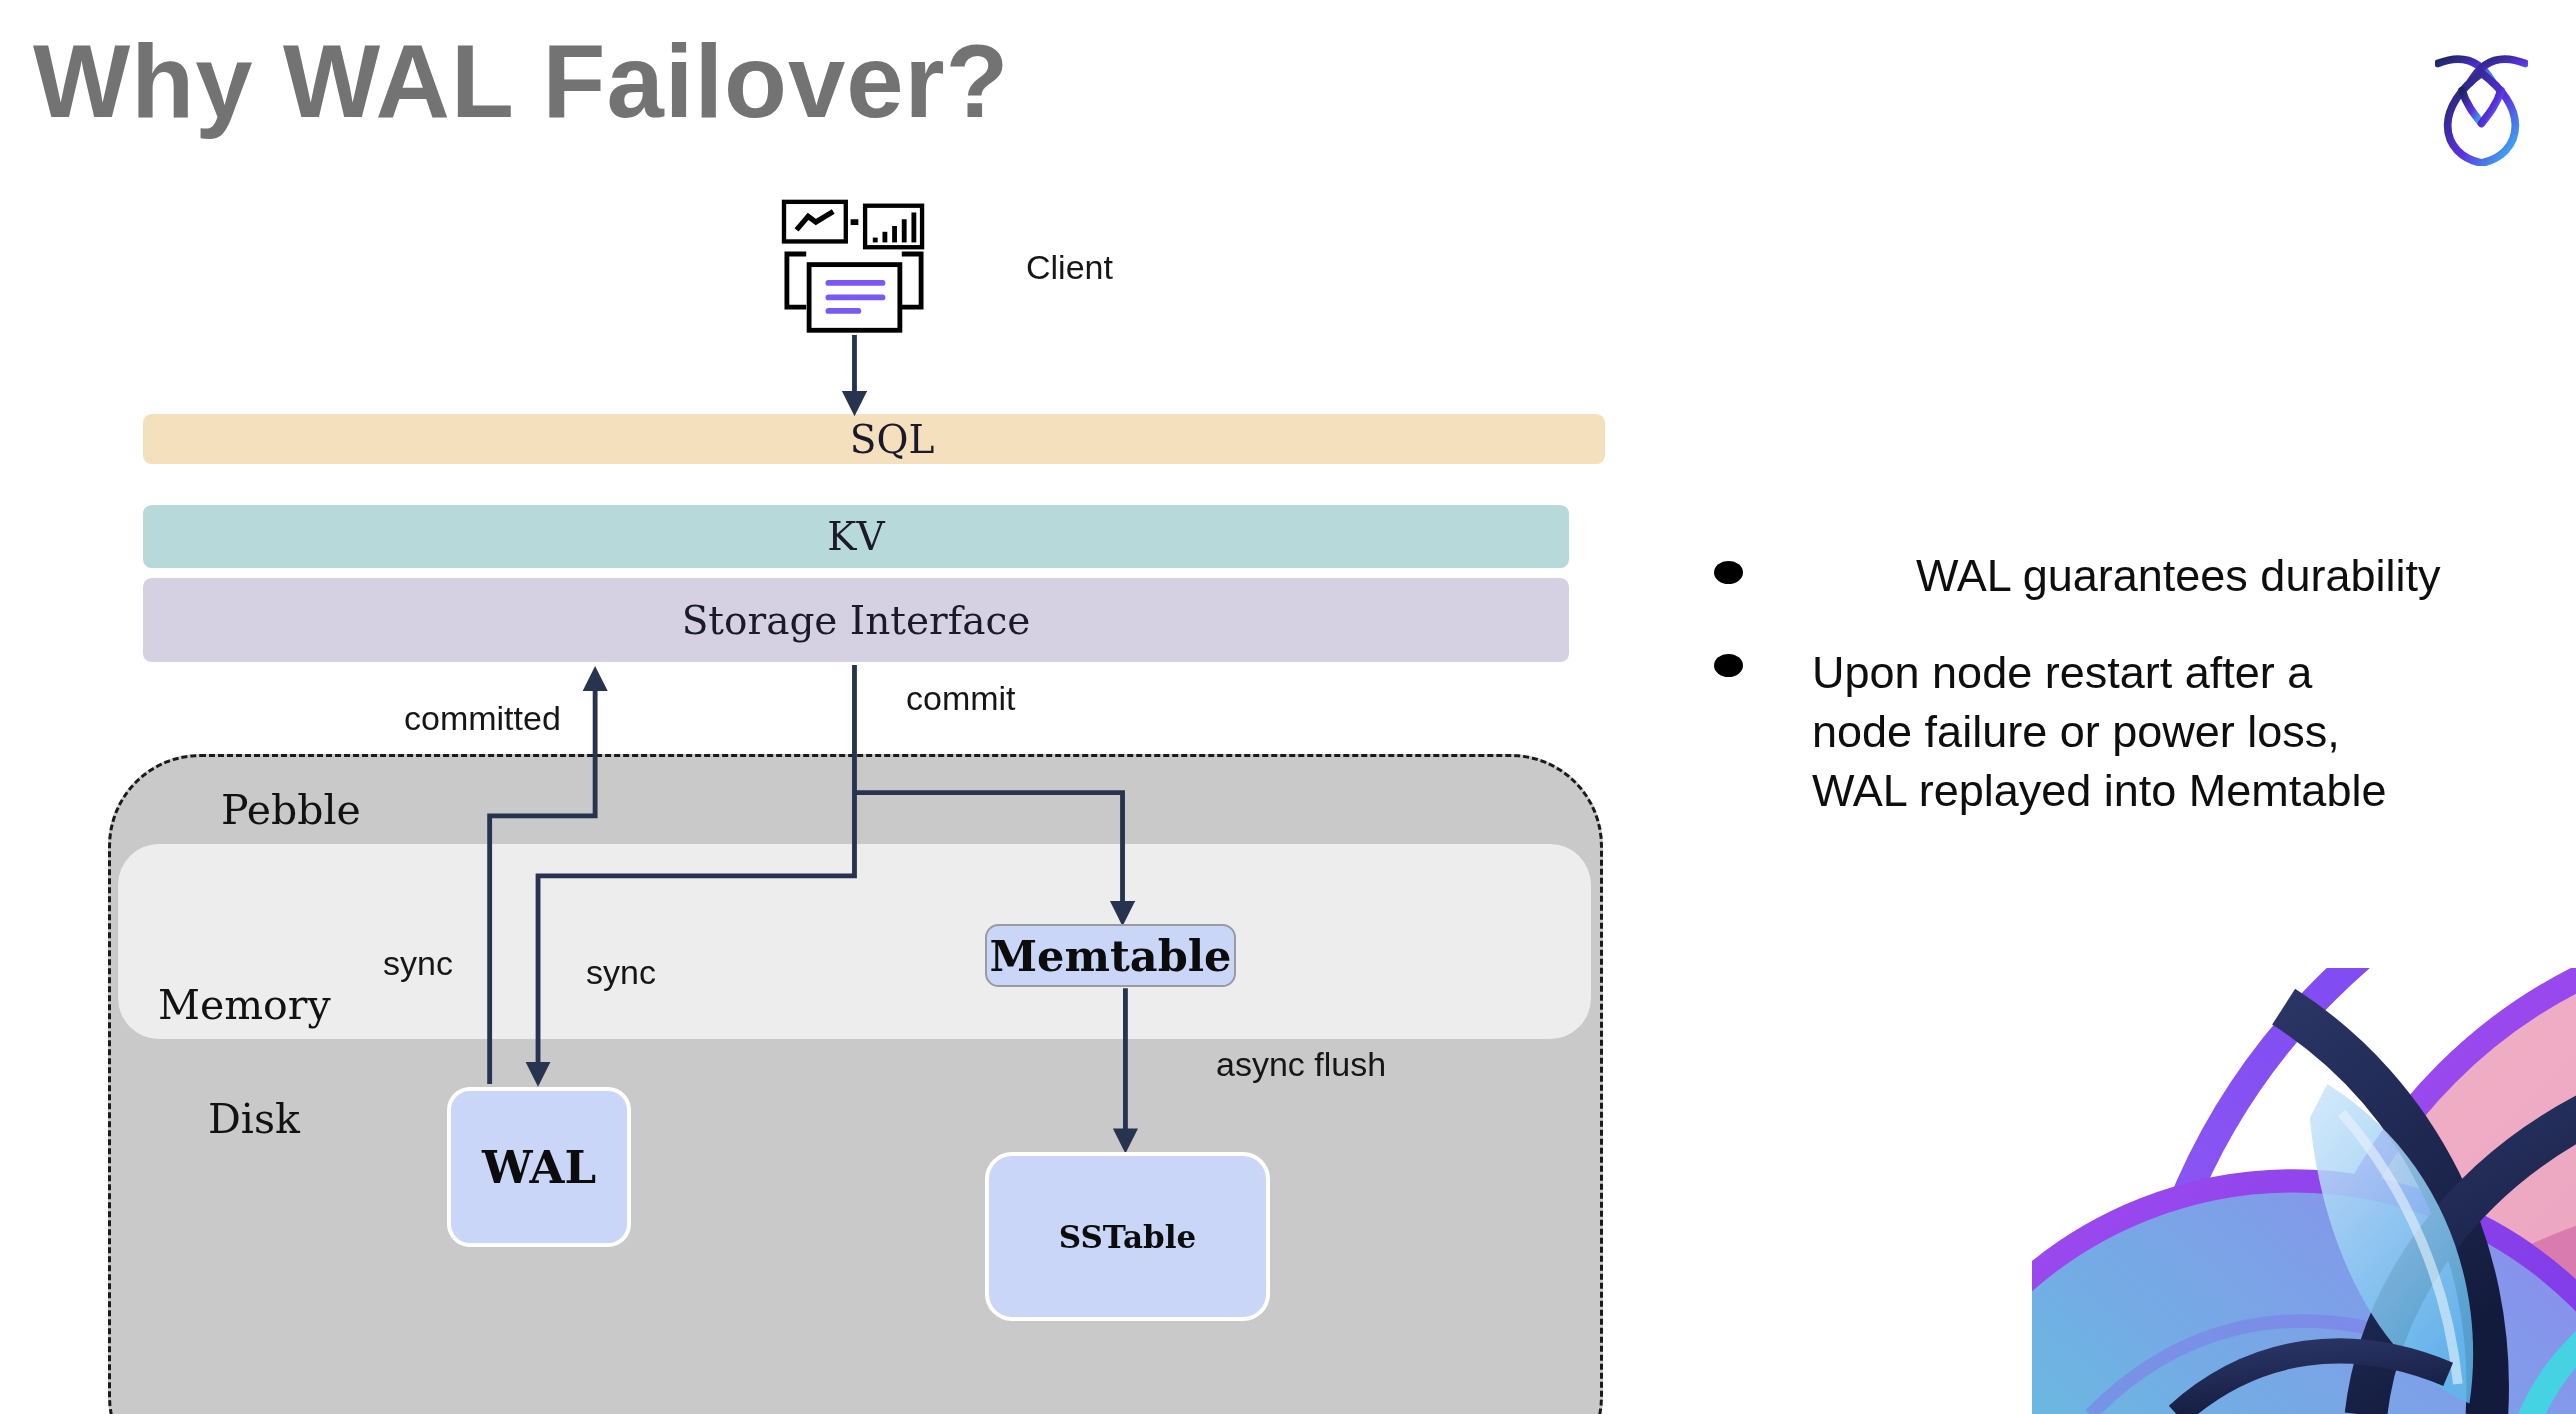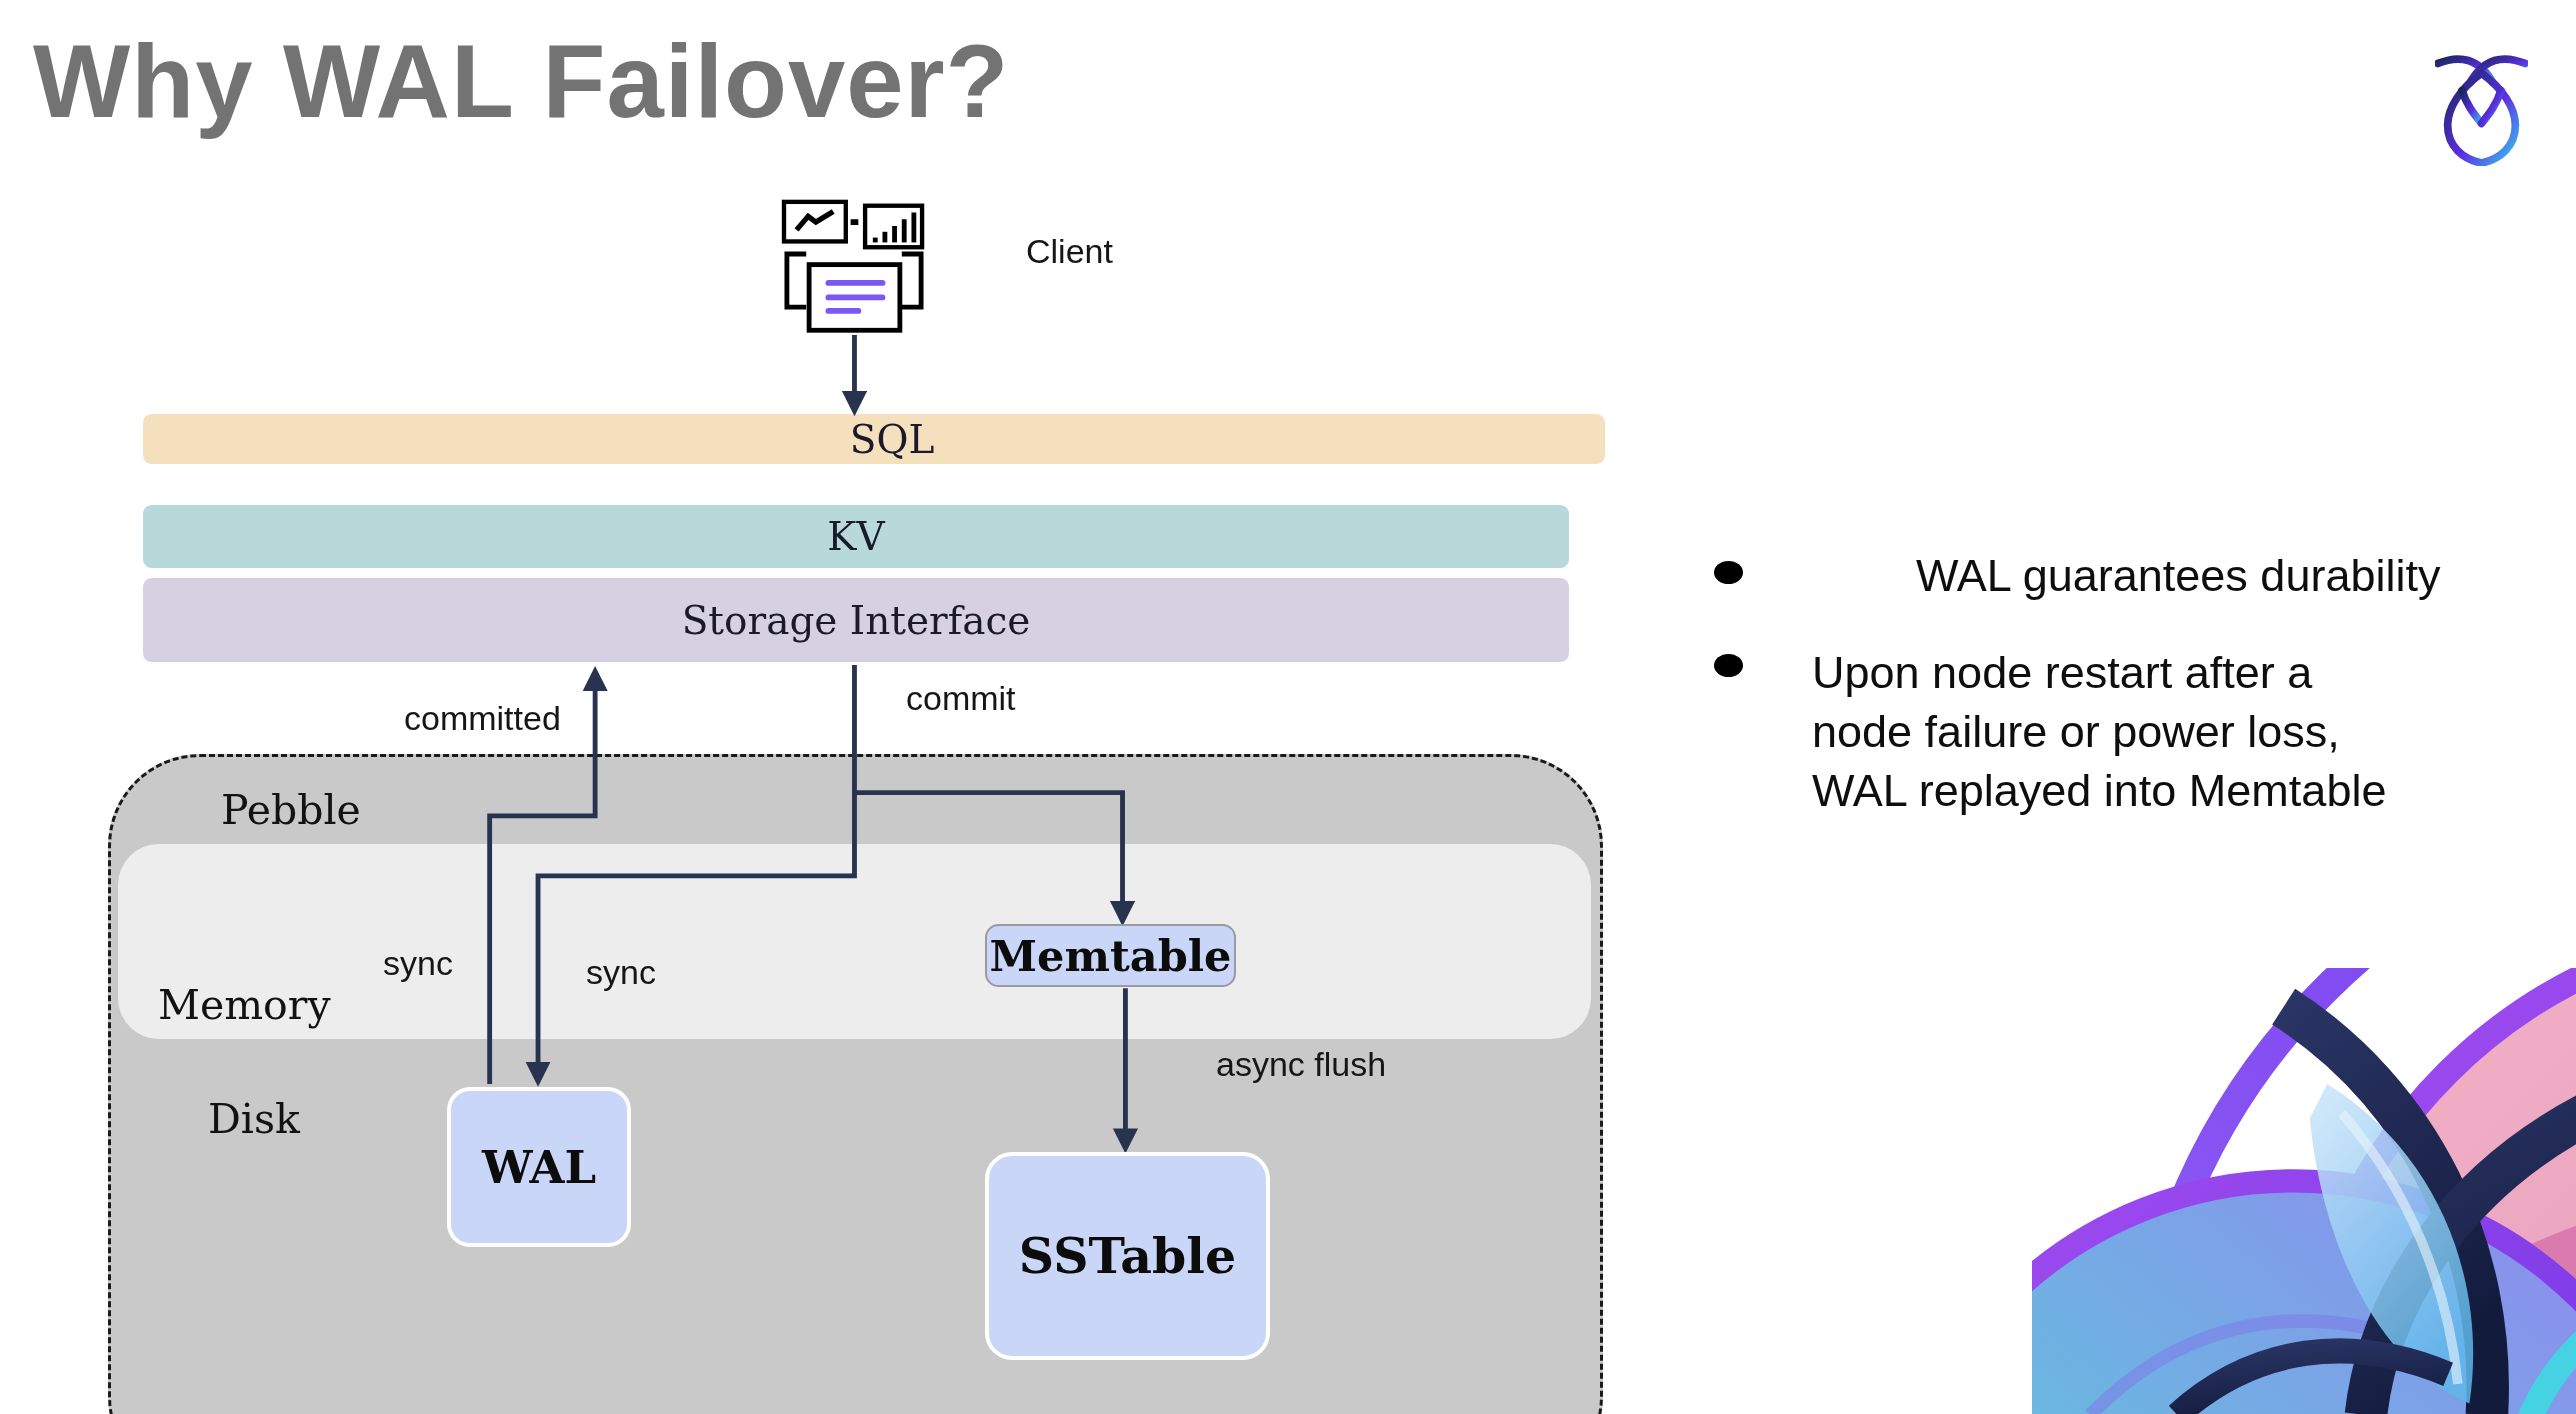--- a/index.html
+++ b/index.html
@@ -34,21 +34,21 @@
     font-family:"DejaVu Serif","Liberation Serif",serif;font-size:41px;color:#121212;
   }
   
   .node{
     background:var(--c-node-fill,#c9d6f8);display:flex;align-items:center;justify-content:center;
     font-family:"DejaVu Serif","Liberation Serif",serif;font-weight:bold;color:#0c0c0c;
     box-sizing:border-box;
   }
   .node-wal{left:447px;top:1087px;width:184px;height:160px;border:4.8px solid #ffffff;border-radius:23px;font-size:45px;}
   .node-memtable{left:985px;top:924px;width:251px;height:63px;border:2.9px solid #9a9aa0;border-radius:13.5px;font-size:43px;}
-  .node-sstable{left:985px;top:1152px;width:285px;height:208px;border:4.8px solid #ffffff;border-radius:27px;font-size:49px;}
+  .node-sstable{left:985px;top:1152px;width:285px;height:169px;border:4.8px solid #ffffff;border-radius:27px;font-size:31px;}
   
   .edge-label{font-size:34px;color:#161616;}
   
   .bullet-dot{width:29px;height:23px;border-radius:50%;background:#000;}
   .bullet-text{font-size:45px;line-height:59px;color:#0e0e0e;white-space:pre-line;}
   svg{display:block;}
   .edges{left:0;top:0;pointer-events:none;}
   .edges path{stroke:var(--c-arrow,#27334f);stroke-width:5;fill:none;}
   .edges .ah{fill:var(--c-arrow,#27334f);stroke:none;}
 </style>
@@ -124,21 +124,21 @@
       </g>
       <g>
         <path d="M28,58 H8 V113 H28" fill="none" stroke="#000" stroke-width="5"></path>
         <path d="M127,58 H147 V113 H127" fill="none" stroke="#000" stroke-width="5"></path>
         <rect x="31" y="69" width="94" height="68" fill="#fff" stroke="#000" stroke-width="5"></rect>
         <rect x="48" y="85" width="62" height="6" rx="3" fill="var(--c-doc-line,#7b58f6)"></rect>
         <rect x="48" y="100" width="62" height="6" rx="3" fill="var(--c-doc-line,#7b58f6)"></rect>
         <rect x="48" y="114" width="37" height="6" rx="3" fill="var(--c-doc-line,#7b58f6)"></rect>
       </g>
     </svg>
-    <span class="abs edge-label" style="left:1026px;top:232px;">Client</span>
+    <span class="abs edge-label" style="left:1026px;top:248px;">Client</span>
 
     <div class="abs node node-wal">
       <span>WAL</span>
     </div>
     <div class="abs node node-memtable">
       <span>Memtable</span>
     </div>
     <div class="abs node node-sstable">
       <span>SSTable</span>
     </div>

